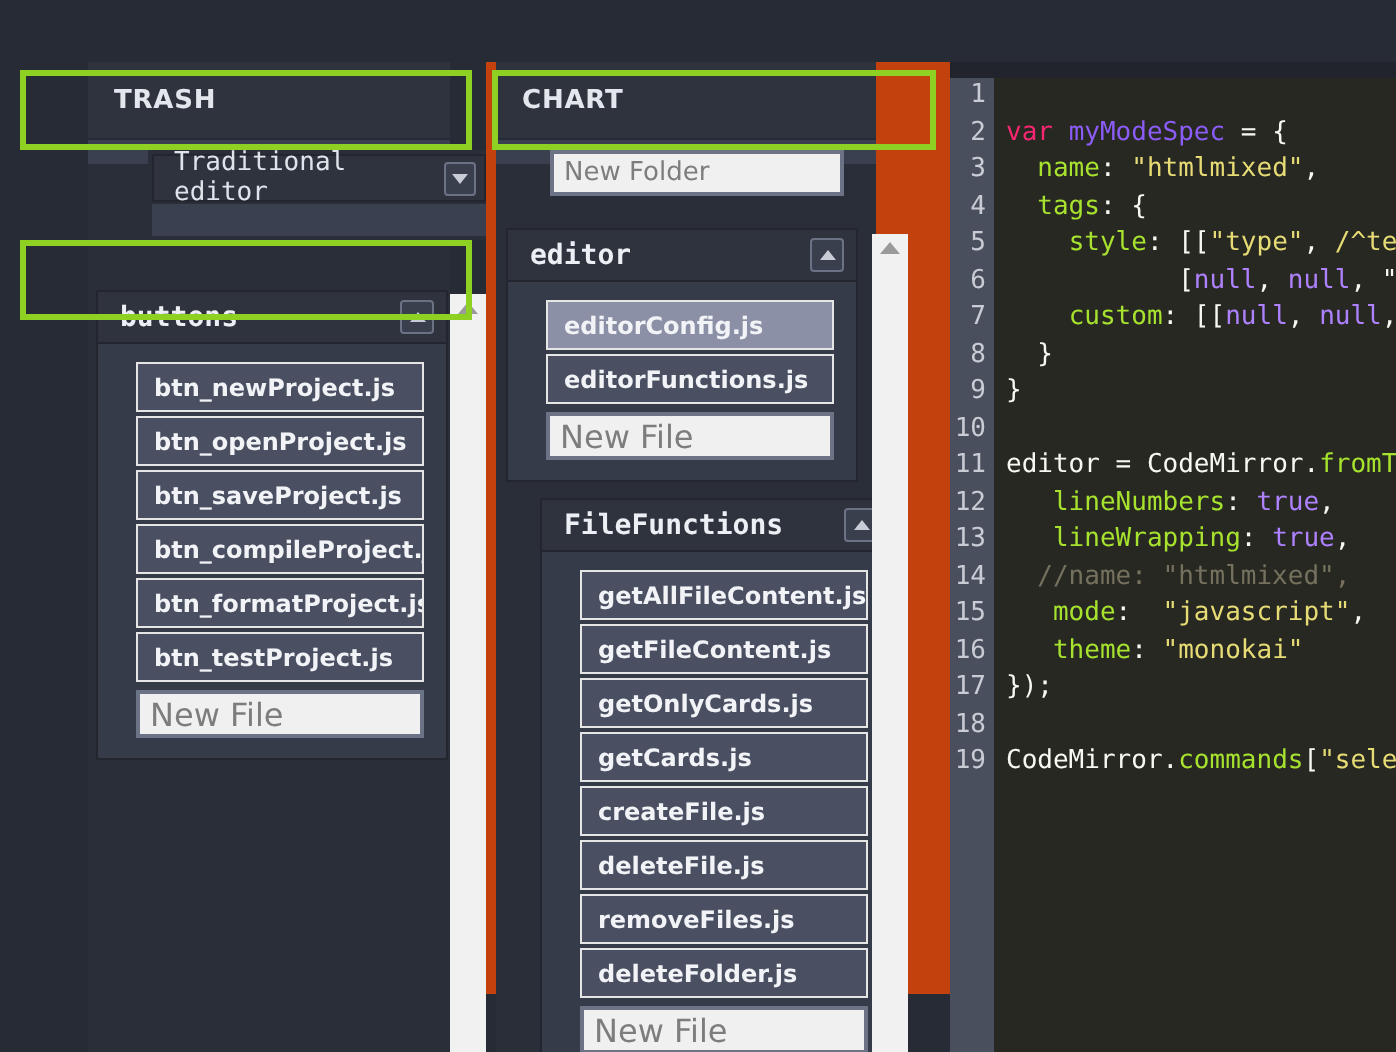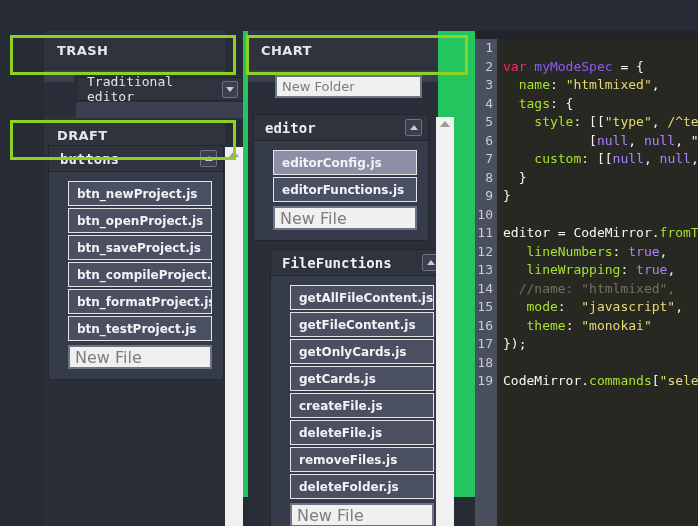--- a/index.html
+++ b/index.html
@@ -98,21 +98,21 @@
     height: 24px; margin-top: 4px;
     background: #f0f0f0; border: 2px solid #6d7387;
     display: flex; align-items: center; padding-left: 5px;
     color: #7d7d7d; font-size: 16px;
     font-family: "DejaVu Sans", sans-serif;
   }
 
   
   .col-mid {
     position: absolute; left: 243px; top: 0; width: 232px; height: 466px;
-    background: #22c55e;
+    background: #c2410c;
   }
   .col-mid-inner {
     position: absolute; left: 5px; top: 0; width: 190px; height: 526px;
     background: #2a2e39;
   }
   .newfolder-input {
     position: absolute; left: 27px; top: 5px; width: 147px; height: 23px;
     background: #f0f0f0; border: 2px solid #6d7387;
     display: flex; align-items: center; padding-left: 5px;
     color: #7d7d7d; font-size: 13px;
@@ -183,23 +183,20 @@
   <div class="col-left">
     <div class="col-left-inner">
 
       <div class="panel-head">
         <span>TRASH</span>
       </div>
       <div class="panel-strip"></div>
 
       <div style="height:34px;background:#2a2e39;"></div>
 
-      <div class="panel-head">
-        <span>DRAFT</span>
-      </div>
 
       <div class="folder-card" style="left:4px;top:114px;width:176px;">
         <div class="folder-title">
           <span class="ft">buttons</span>
           <span class="caret-box up">
               <i></i>
             </span>
         </div>
         <div class="folder-body">
           <div id="btn-files">

